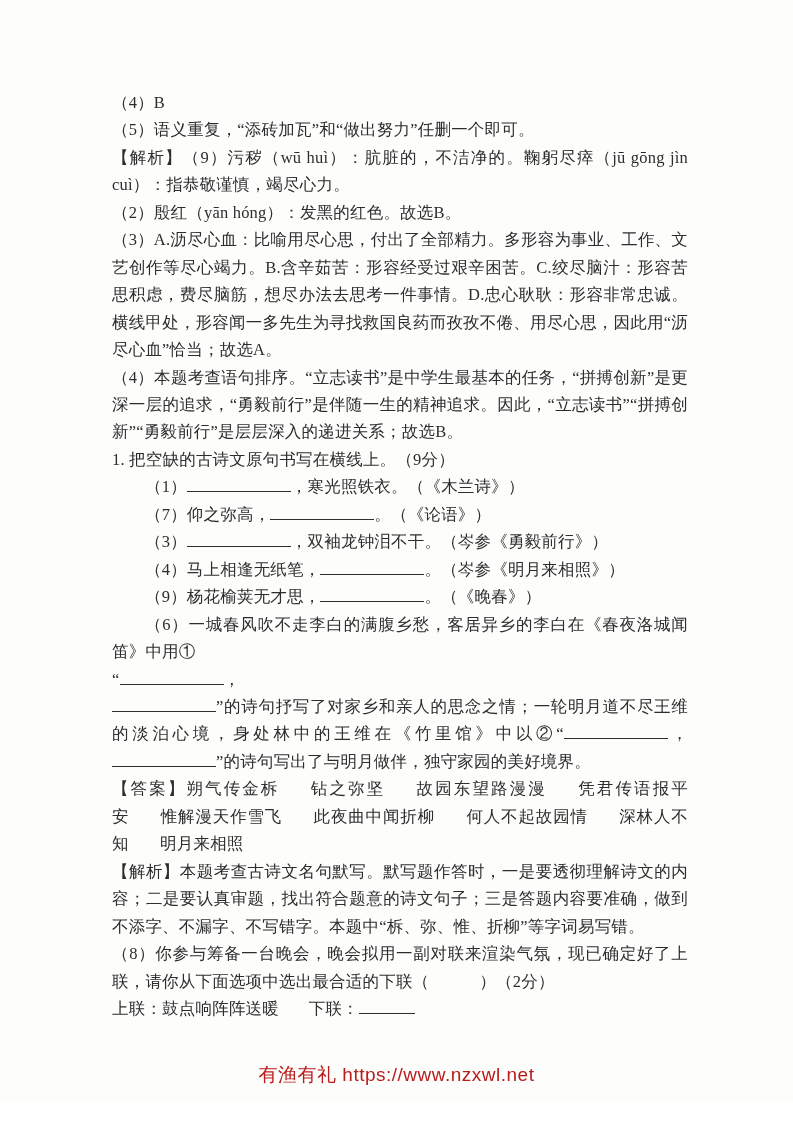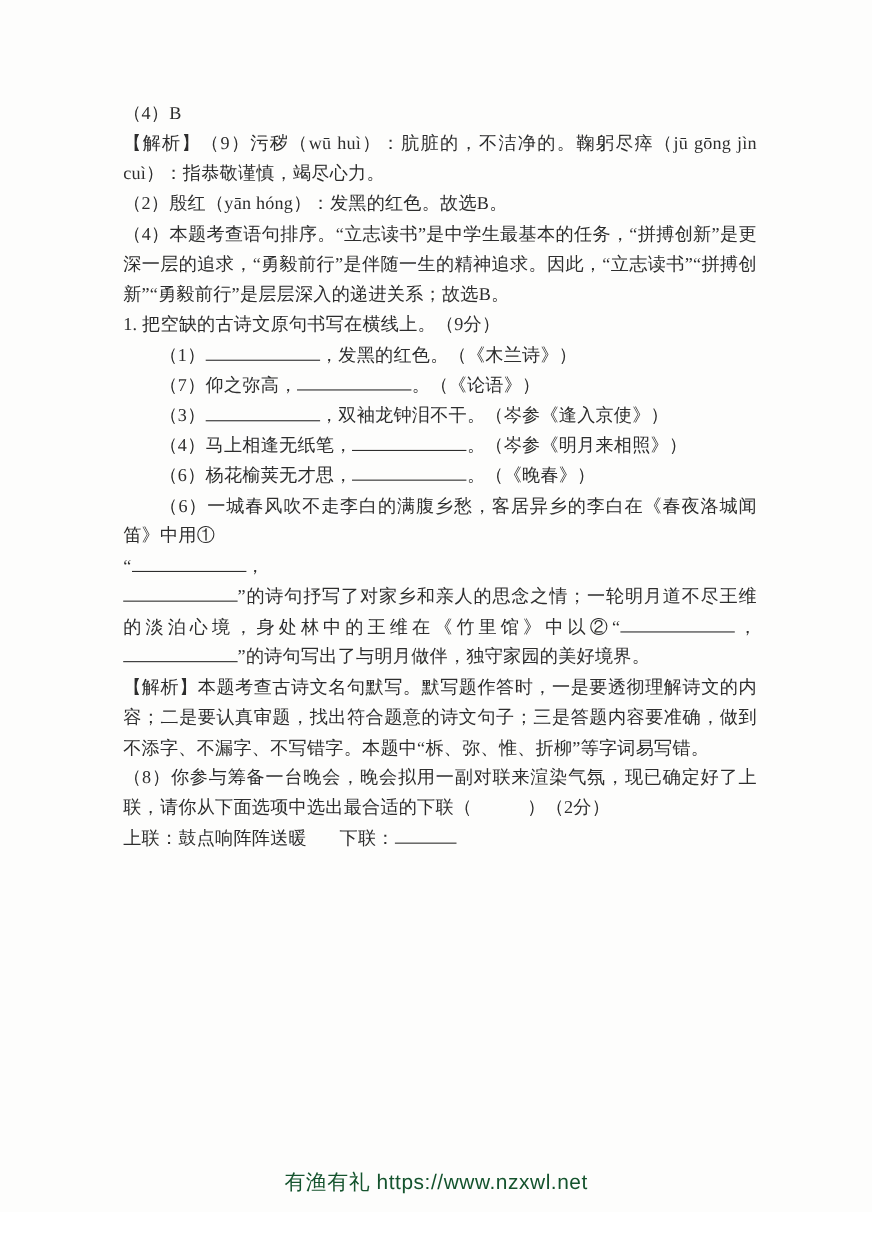--- a/index.html
+++ b/index.html
@@ -36,50 +36,53 @@
   .ans-item { margin-right: 1.9em; }
   .ans-item:last-child { margin-right: 0; }
   .footer {
     position: absolute;
     left: 0;
     right: 0;
     top: 1062px;
     text-align: center;
     font-family: "Liberation Sans", "DejaVu Sans", sans-serif;
     font-size: 19px;
-    color: #14532d;
+    color: #b91c1c;
     letter-spacing: 0.5px;
   }
 </style>
 </head>
 <body>
 
 <div class="page">
   <div class="content">
 
     <p>（4）B</p>
+    <p>（5）语义重复，“添砖加瓦”和“做出努力”任删一个即可。</p>
 
     <p>【解析】（9）污秽（wū huì）：肮脏的，不洁净的。鞠躬尽瘁（jū gōng jìn cuì）：指恭敬谨慎，竭尽心力。</p>
     <p>（2）殷红（yān hóng）：发黑的红色。故选B。</p>
+    <p>（3）A.沥尽心血：比喻用尽心思，付出了全部精力。多形容为事业、工作、文艺创作等尽心竭力。B.含辛茹苦：形容经受过艰辛困苦。C.绞尽脑汁：形容苦思积虑，费尽脑筋，想尽办法去思考一件事情。D.忠心耿耿：形容非常忠诚。横线甲处，形容闻一多先生为寻找救国良药而孜孜不倦、用尽心思，因此用“沥尽心血”恰当；故选A。</p>
     <p>（4）本题考查语句排序。“立志读书”是中学生最基本的任务，“拼搏创新”是更深一层的追求，“勇毅前行”是伴随一生的精神追求。因此，“立志读书”“拼搏创新”“勇毅前行”是层层深入的递进关系；故选B。</p>
 
     <p>1. 把空缺的古诗文原句书写在横线上。（9分）</p>
 
-    <p class="sub"><span>（1）</span><span class="blank"></span><span>，发黑的红色。（《木兰诗》）</span></p>
+    <p class="sub"><span>（1）</span><span class="blank"></span><span>，寒光照铁衣。（《木兰诗》）</span></p>
 
     <p class="sub"><span>（7）仰之弥高，</span><span class="blank"></span><span>。（《论语》）</span></p>
 
-    <p class="sub"><span>（3）</span><span class="blank"></span><span>，双袖龙钟泪不干。（岑参《逢入京使》）</span></p>
+    <p class="sub"><span>（3）</span><span class="blank"></span><span>，双袖龙钟泪不干。（岑参《勇毅前行》）</span></p>
 
     <p class="sub"><span>（4）马上相逢无纸笔，</span><span class="blank"></span><span>。（岑参《明月来相照》）</span></p>
 
-    <p class="sub"><span>（6）杨花榆荚无才思，</span><span class="blank"></span><span>。（《晚春》）</span></p>
+    <p class="sub"><span>（9）杨花榆荚无才思，</span><span class="blank"></span><span>。（《晚春》）</span></p>
 
     <p class="sub"><span>（6）一城春风吹不走李白的满腹乡愁，客居异乡的李白在《春夜洛城闻笛》中用①</span><br><span>“</span><span class="blank"></span><span>，</span><br><span class="blank"></span><span>”的诗句抒写了对家乡和亲人的思念之情；一轮明月道不尽王维的淡泊心境，身处林中的王维在《竹里馆》中以②“</span><span class="blank"></span><span>，</span><span class="blank"></span><span>”</span><span>的诗句写出了与明月做伴，独守家园的美好境界。</span></p>
 
+    <p><span>【答案】</span><span class="ans-item">朔气传金柝</span><span class="ans-item">钻之弥坚</span><span class="ans-item">故园东望路漫漫</span><span class="ans-item">凭君传语报平安</span><span class="ans-item">惟解漫天作雪飞</span><span class="ans-item">此夜曲中闻折柳</span><span class="ans-item">何人不起故园情</span><span class="ans-item">深林人不知</span><span class="ans-item">明月来相照</span></p>
 
     <p>【解析】本题考查古诗文名句默写。默写题作答时，一是要透彻理解诗文的内容；二是要认真审题，找出符合题意的诗文句子；三是答题内容要准确，做到不添字、不漏字、不写错字。本题中“柝、弥、惟、折柳”等字词易写错。</p>
 
     <p>（8）你参与筹备一台晚会，晚会拟用一副对联来渲染气氛，现已确定好了上联，请你从下面选项中选出最合适的下联（　　　）（2分）</p>
 
     <p><span>上联：鼓点响阵阵送暖</span><span class="gap"></span><span>下联：</span><span class="blank blank-sm"></span></p>
 
   </div>
 
   <div class="footer">

